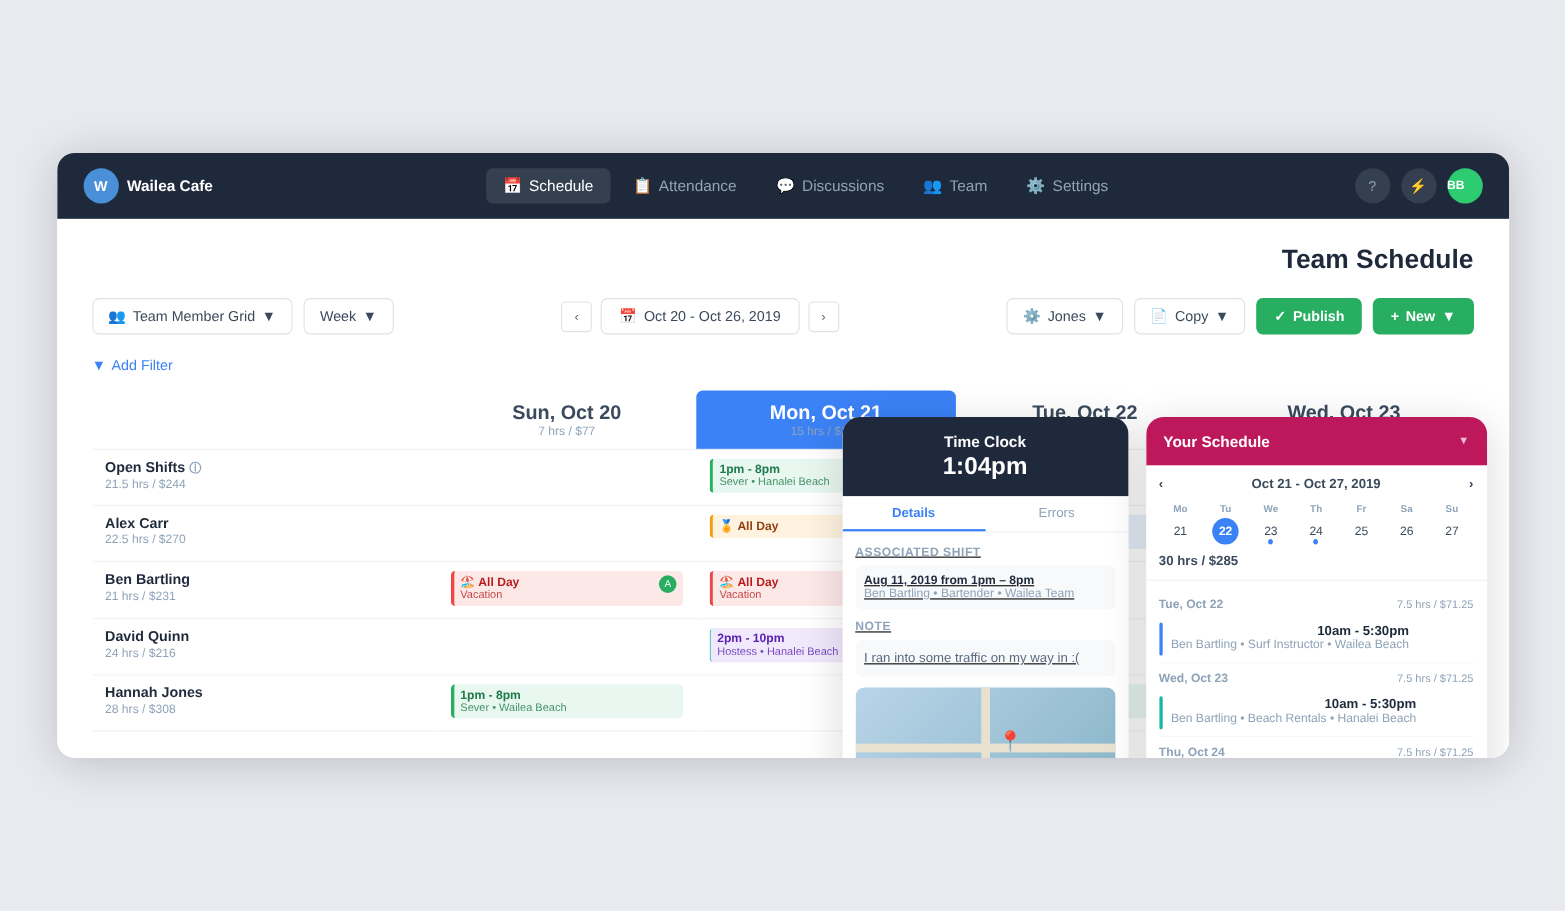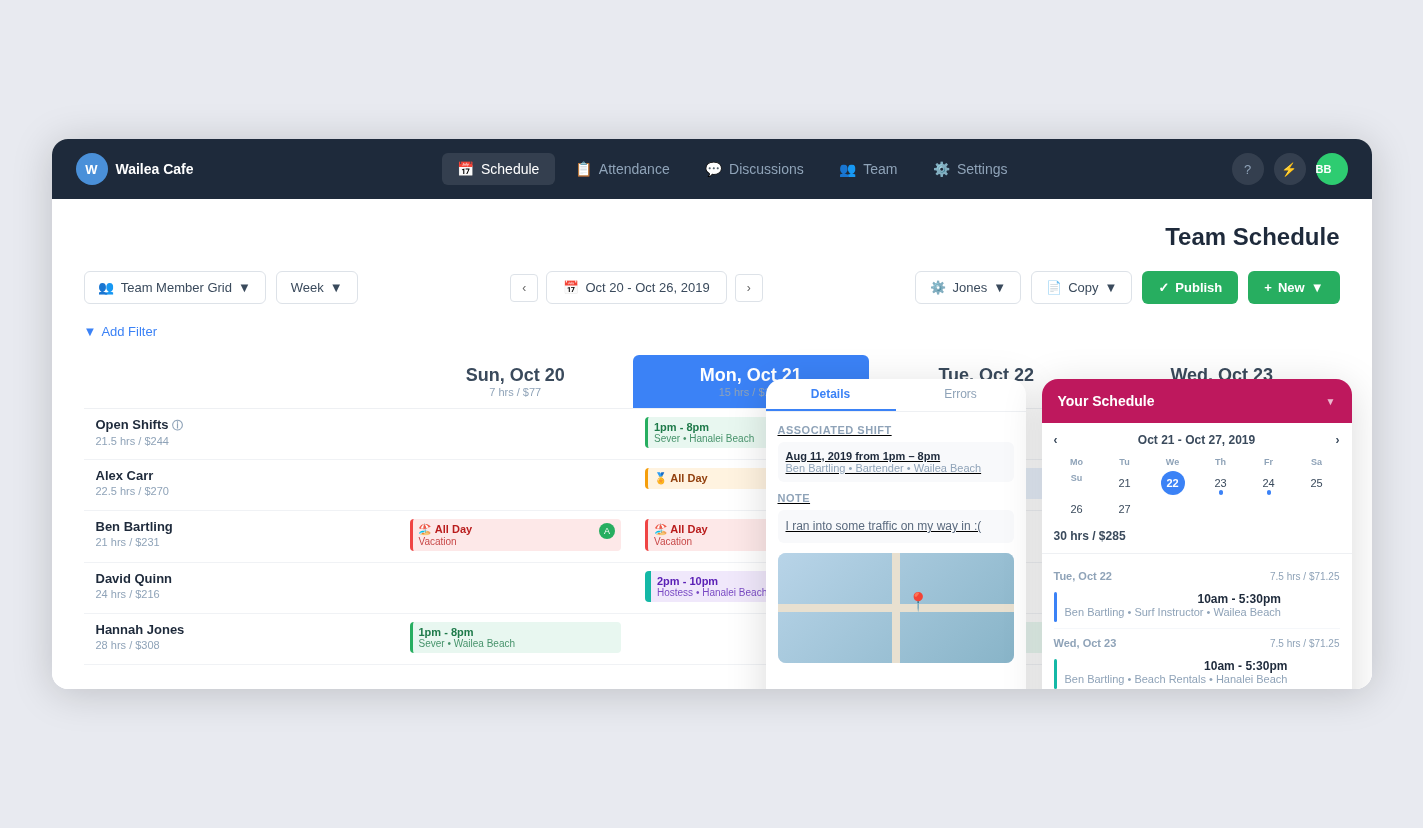--- a/index.html
+++ b/index.html
@@ -270,21 +270,21 @@
       border-left: 3px solid #27ae60;
       color: #1e7a4a;
     }
     .shift-blue {
       background: #e8f0fb;
       border-left: 3px solid #3b82f6;
       color: #1a4fa0;
     }
     .shift-purple {
       background: #f0e8fb;
-      border-left: 6px solid #14b8a6;
+      border-left: 1px solid #14b8a6;
       color: #5b21b6;
     }
     .shift-vacation {
       background: #fde8e8;
       border-left: 3px solid #ef4444;
       color: #b91c1c;
     }
     .shift-orange {
       background: #fff3e0;
       border-left: 3px solid #f59e0b;
@@ -446,21 +446,21 @@
       display: flex;
       align-items: center;
       justify-content: space-between;
       margin-bottom: 8px;
       font-size: 12px;
       color: #3a4a5c;
       font-weight: 600;
     }
     .ys-cal-days {
       display: grid;
-      grid-template-columns: repeat(6, 1fr);
+      grid-template-columns: repeat(7, 1fr);
       text-align: center;
       gap: 2px;
     }
     .ys-cal-day-label {
       font-size: 9px;
       color: #8fa3b8;
       font-weight: 600;
       padding: 2px;
     }
     .ys-cal-day {
@@ -803,29 +803,33 @@
               <div class="shift-details">Sever • Wailea Beach</div>
             </div>
           </td>
         </tr>
       </tbody>
     </table>
 
     <div style="position:absolute; right: 20px; top: 180px; display: flex; gap: 16px; z-index:10;">
 
       <div class="time-clock-card">
+        <div class="tc-header">
+          <div class="tc-title">Time Clock</div>
+          <div class="tc-time">1:04pm</div>
+        </div>
         <div class="tc-tabs">
           <div class="tc-tab active">Details</div>
           <div class="tc-tab">Errors</div>
         </div>
         <div class="tc-body">
           <div class="tc-section-title">Associated Shift</div>
           <div class="tc-shift-block">
             <div class="tc-shift-date">Aug 11, 2019 from 1pm – 8pm</div>
-            <div class="tc-shift-person">Ben Bartling • Bartender • Wailea Beach</div>
+            <div class="tc-shift-person">Ben Bartling • Bartender • Wailea Team</div>
           </div>
           <div class="tc-section-title">Note</div>
           <div class="tc-note-text">I ran into some traffic on my way in :(</div>
           <div class="tc-map">
             <div class="tc-map-inner">
               <div class="tc-map-road-h"></div>
               <div class="tc-map-road-v"></div>
               <div class="tc-map-pin">📍</div>
 
             </div>

